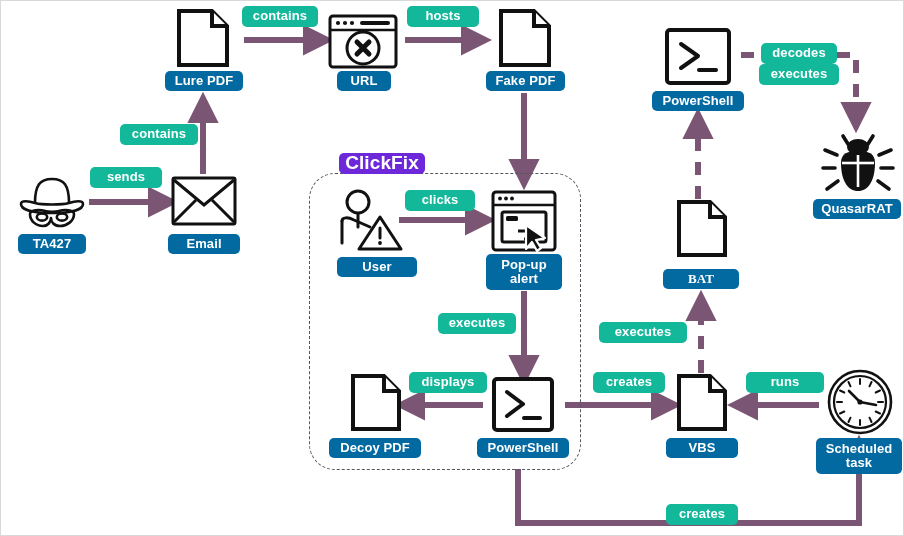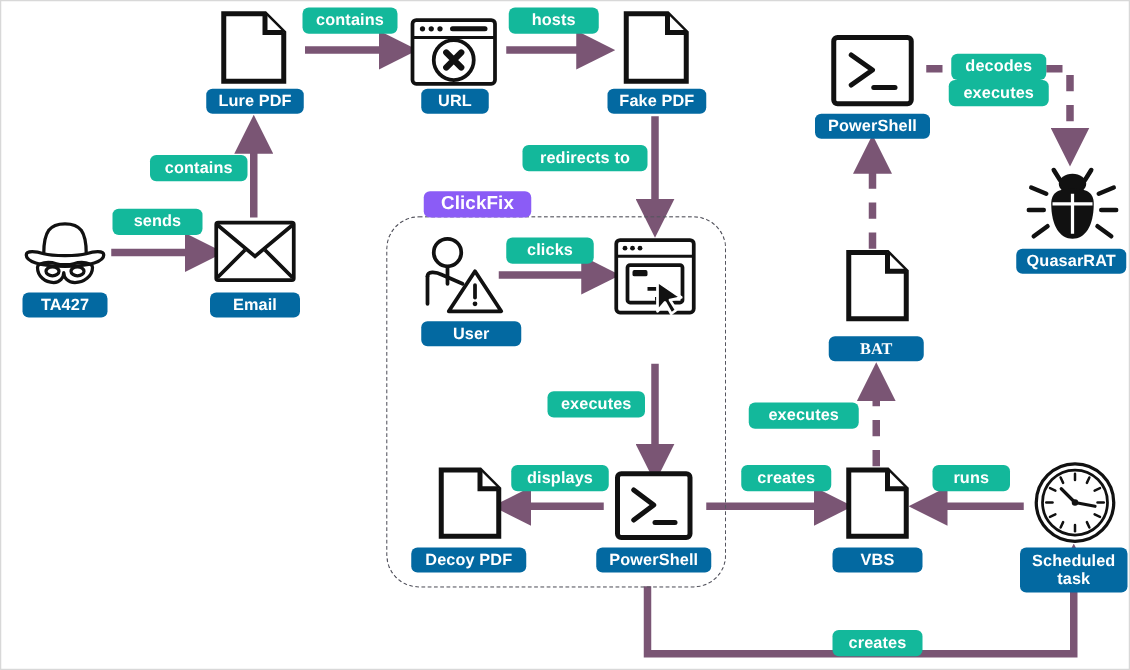--- a/index.html
+++ b/index.html
@@ -13,21 +13,21 @@
   
   .chip{
     position:absolute;box-sizing:border-box;
     display:flex;align-items:center;justify-content:center;
     text-align:center;color:#ffffff;font-weight:bold;
     border-radius:5px;line-height:1.08;letter-spacing:.1px;
     white-space:pre-line;
   }
   .chip.node{background:#0369a1;font-size:13px;padding:3px 8px;}
   .chip.rel{background:#13B89B;font-size:13px;padding:3px 8px;}
-  .chip.grp{background:#8b5cf6;font-size:15px;padding:4px 10px;}
+  .chip.grp{background:#6d28d9;font-size:19px;padding:4px 10px;}
 
   
   .icon{position:absolute;}
   .icon svg{display:block;width:100%;height:100%;}
 
   
   #wires{position:absolute;left:0;top:0;width:904px;height:536px;}
 
   
   #clickfix-box{
@@ -161,20 +161,22 @@
       <line x1="3" y1="16" x2="65" y2="16" stroke="#111" stroke-width="2.4"></line>
       <circle cx="10" cy="9.5" r="1.9" fill="#111"></circle>
       <circle cx="16" cy="9.5" r="1.9" fill="#111"></circle>
       <circle cx="22" cy="9.5" r="1.9" fill="#111"></circle>
       <rect x="12" y="23" width="44" height="30" rx="2" fill="#fff" stroke="#111" stroke-width="3"></rect>
       <rect x="16" y="27" width="12" height="5" rx="1.5" fill="#111"></rect>
       <path d="M28,42 L44,42 L44,50 L34,50" fill="none" stroke="#111" stroke-width="3" stroke-linejoin="round"></path>
       <path d="M36,36 L36,60 L42,53 L47,62 L51,59 L46,51 L55,49 Z" fill="#111" stroke="#fff" stroke-width="2.2" stroke-linejoin="round"></path>
     </svg>
   </div>
+  <div class="chip node" style="left:485px;top:253px;width:76px;height:36px;flex-direction:column;">Pop-up
+alert</div>
 
   <div class="icon" style="left:490px;top:375px;width:64px;height:57px;">
     <svg viewBox="0 0 64 57">
       <rect x="3" y="3" width="58" height="51" rx="3" fill="#fff" stroke="#111" stroke-width="4"></rect>
       <path d="M16,16 L32,28 L16,40" fill="none" stroke="#111" stroke-width="4" stroke-linecap="round" stroke-linejoin="round"></path>
       <line x1="33" y1="42" x2="49" y2="42" stroke="#111" stroke-width="4" stroke-linecap="round"></line>
     </svg>
   </div>
   <div class="chip node" style="left:476px;top:437px;width:92px;height:20px;">PowerShell</div>
 
@@ -258,31 +260,30 @@
   <div class="chip node" style="left:812px;top:198px;width:88px;height:20px;">QuasarRAT</div>
 
   <div class="chip rel" style="left:89px;top:166px;width:72px;height:21px;">sends</div>
 
   <div class="chip rel" style="left:119px;top:123px;width:78px;height:21px;">contains</div>
 
   <div class="chip rel" style="left:241px;top:5px;width:76px;height:21px;">contains</div>
 
   <div class="chip rel" style="left:406px;top:5px;width:72px;height:21px;">hosts</div>
 
-  <div class="chip rel" style="left:417px;top:115px;width:100px;height:21px;">redirects to</div>
 
   <div class="chip rel" style="left:404px;top:189px;width:70px;height:21px;">clicks</div>
 
   <div class="chip rel" style="left:437px;top:312px;width:78px;height:21px;">executes</div>
 
   <div class="chip rel" style="left:408px;top:371px;width:78px;height:21px;">displays</div>
 
   <div class="chip rel" style="left:592px;top:371px;width:72px;height:21px;">creates</div>
 
-  <div class="chip rel" style="left:745px;top:371px;width:62px;height:21px;">runs</div>
+  <div class="chip rel" style="left:745px;top:371px;width:78px;height:21px;">runs</div>
 
   <div class="chip rel" style="left:598px;top:321px;width:88px;height:21px;">executes</div>
 
   <div class="chip rel" style="left:760px;top:42px;width:76px;height:21px;">decodes</div>
 
   <div class="chip rel" style="left:758px;top:63px;width:80px;height:21px;">executes</div>
 
   <div class="chip rel" style="left:665px;top:503px;width:72px;height:21px;">creates</div>
 
 </div>

